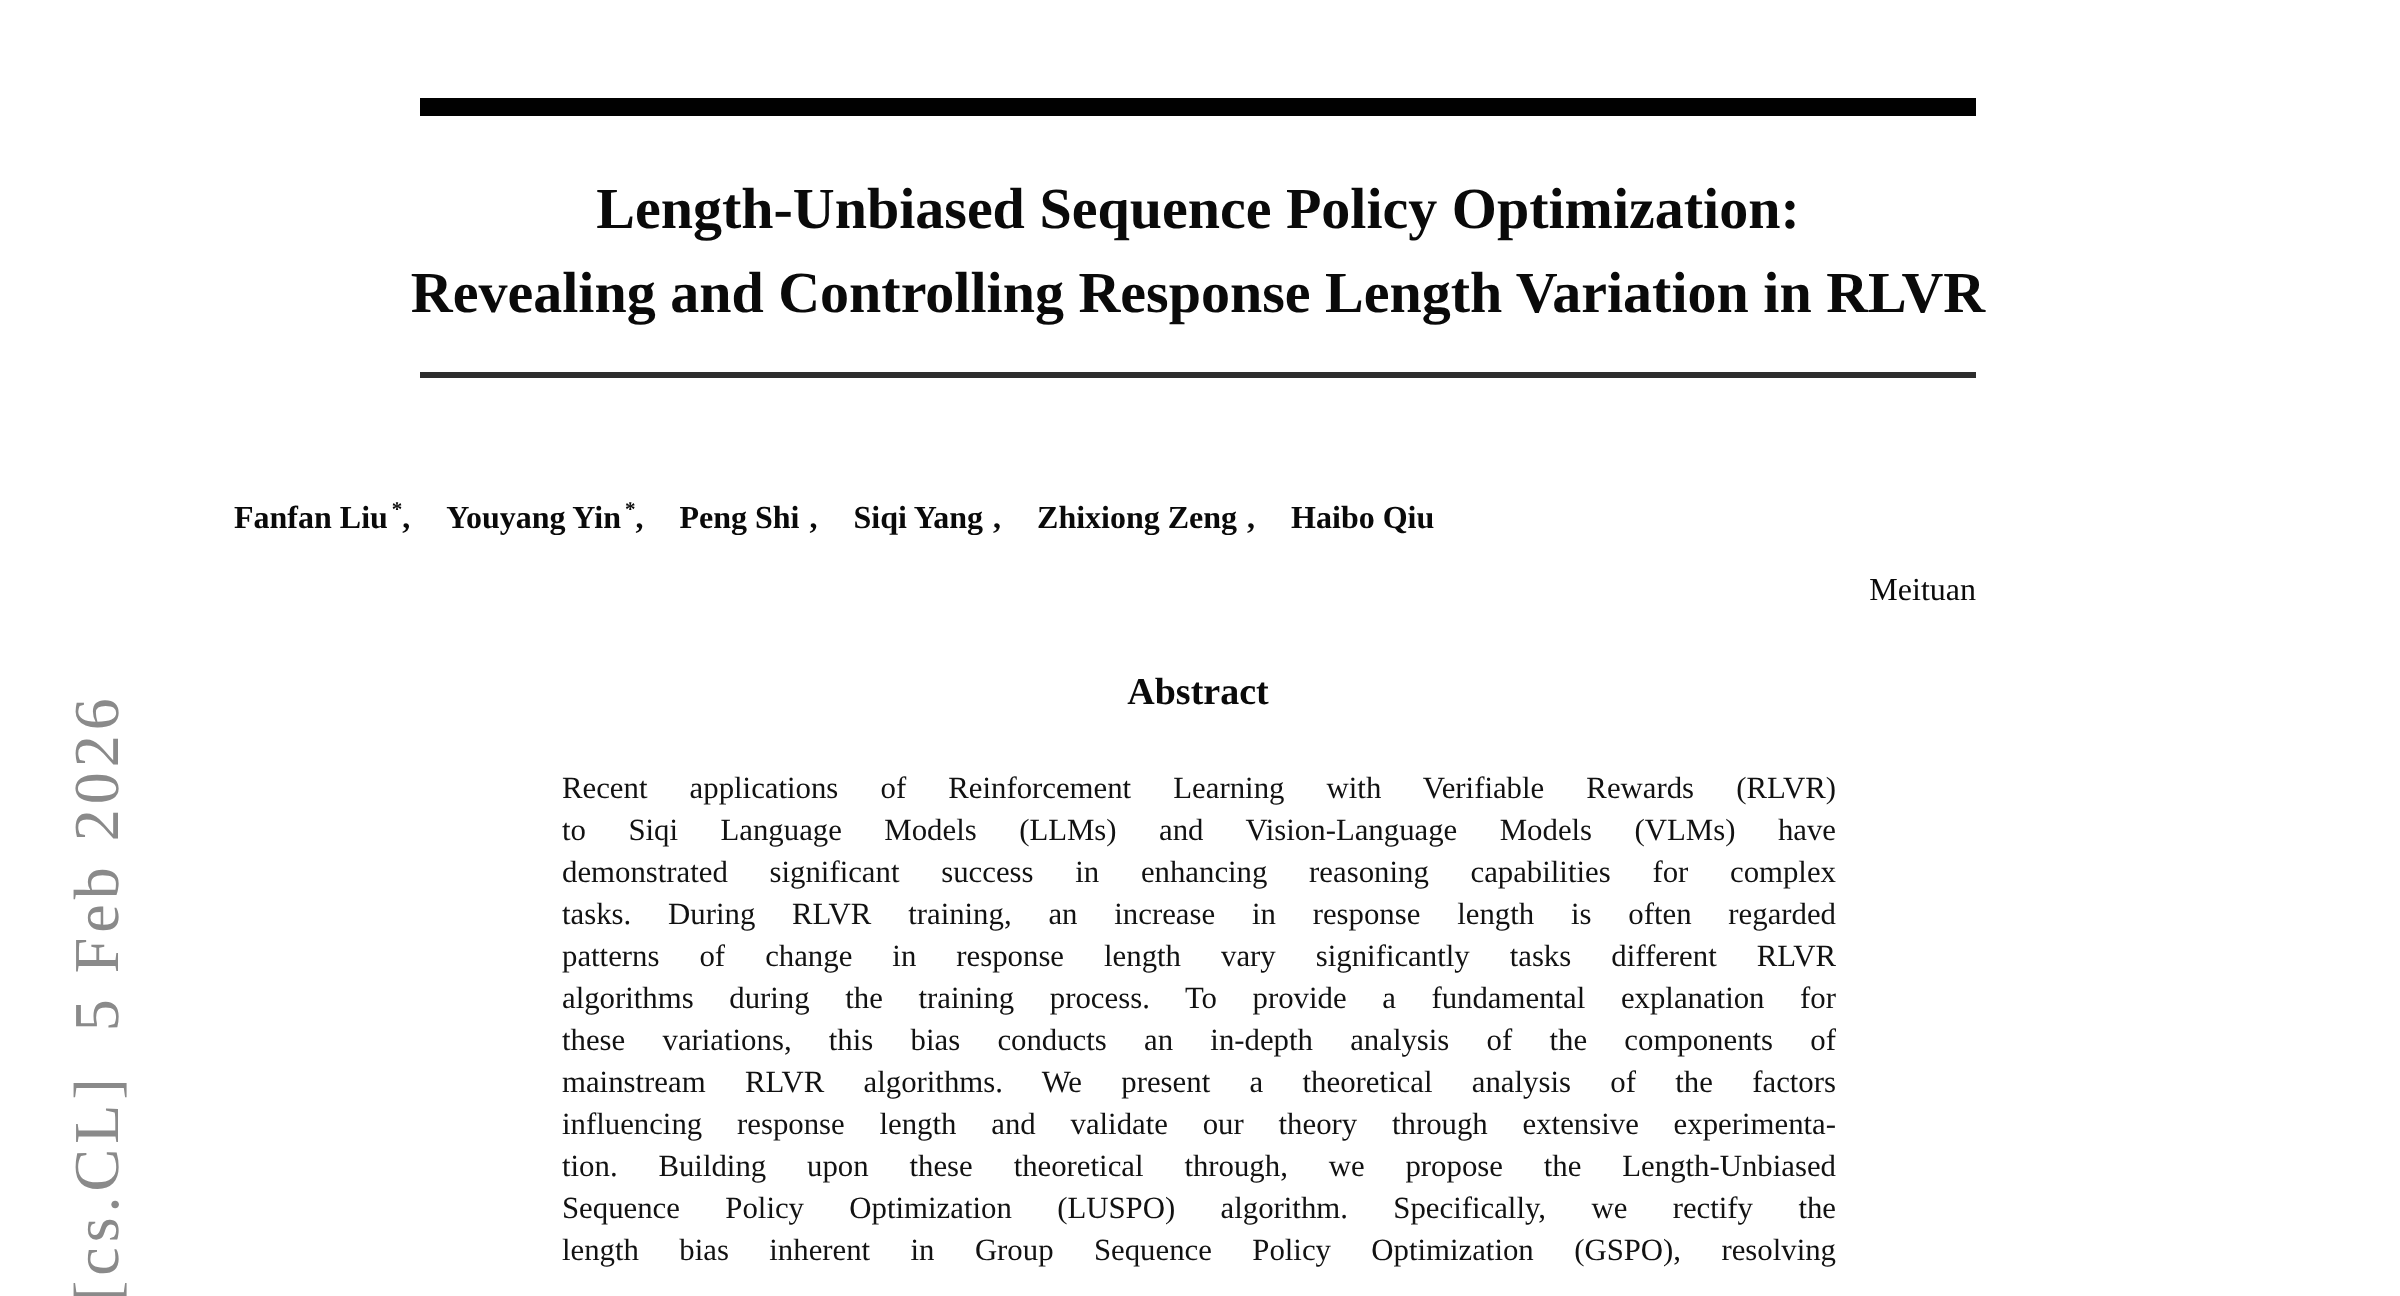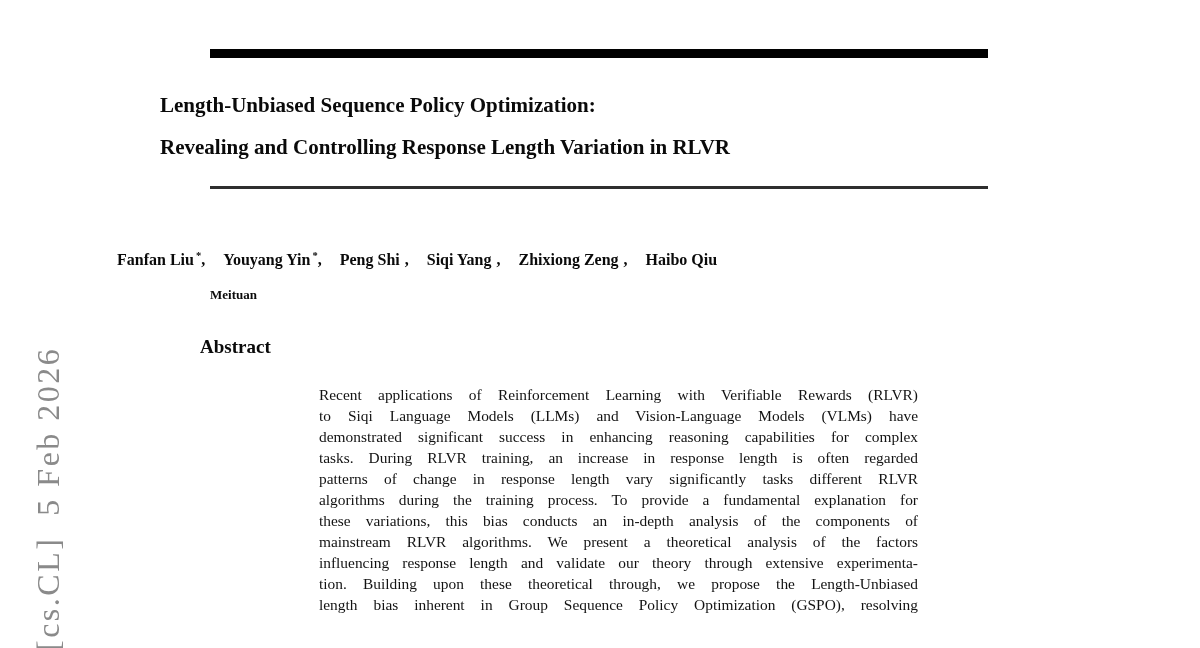--- a/index.html
+++ b/index.html
@@ -52,23 +52,23 @@
     height: 2.5px;
     background: #2e2e2e;
   }
 
   .paper-title {
     position: absolute;
     left: 160px;
     top: 84px;
     width: 878px;
     margin: 0;
-    text-align: left;
+    text-align: center;
     font-weight: bold;
-    font-size: 21px;
+    font-size: 29px;
     line-height: 42px;
     color: #0a0a0a;
   }
   .paper-title .title-line { display: block; }
 
   .authors {
     position: absolute;
     left: 110px;
     top: 245px;
     width: 980px;
@@ -84,51 +84,51 @@
     margin-left: 2px;
     font-size: 10.5px;
     vertical-align: 6px;
   }
 
   .affiliation {
     position: absolute;
     left: 210px;
     top: 287px;
     width: 778px;
-    text-align: left;
-    font-weight: bold;
-    font-size: 13px;
+    text-align: right;
+    font-weight: normal;
+    font-size: 16px;
     color: #0a0a0a;
   }
 
   .abstract-heading {
     position: absolute;
-    left: 200px;
+    left: 210px;
     top: 336px;
     width: 778px;
+    text-align: center;
     font-weight: bold;
     font-size: 19px;
     color: #0a0a0a;
   }
 
   .abstract-body {
     position: absolute;
     left: 281px;
     top: 384px;
     width: 637px;
     font-size: 15.4px;
     line-height: 21px;
     color: #121212;
   }
   .abs-line {
     text-align: justify;
     text-align-last: justify;
     white-space: nowrap;
     overflow: visible;
-    margin-left: 38px;
   }
 </style>
 </head>
 <body>
 
 <div class="page">
 
   <div class="arxiv-stamp">[cs.CL]  5 Feb 2026</div>
 
   <div class="rule-thick"></div>
@@ -157,16 +157,17 @@
     <div class="abs-line">Recent applications of Reinforcement Learning with Verifiable Rewards (RLVR)</div>
     <div class="abs-line">to Siqi Language Models (LLMs) and Vision-Language Models (VLMs) have</div>
     <div class="abs-line">demonstrated significant success in enhancing reasoning capabilities for complex</div>
     <div class="abs-line">tasks. During RLVR training, an increase in response length is often regarded</div>
     <div class="abs-line">patterns of change in response length vary significantly tasks different RLVR</div>
     <div class="abs-line">algorithms during the training process. To provide a fundamental explanation for</div>
     <div class="abs-line">these variations, this bias conducts an in-depth analysis of the components of</div>
     <div class="abs-line">mainstream RLVR algorithms. We present a theoretical analysis of the factors</div>
     <div class="abs-line">influencing response length and validate our theory through extensive experimenta-</div>
     <div class="abs-line">tion. Building upon these theoretical through, we propose the Length-Unbiased</div>
+    <div class="abs-line">Sequence Policy Optimization (LUSPO) algorithm. Specifically, we rectify the</div>
     <div class="abs-line">length bias inherent in Group Sequence Policy Optimization (GSPO), resolving</div>
   </div>
 
 </div>
 
 </body></html>

